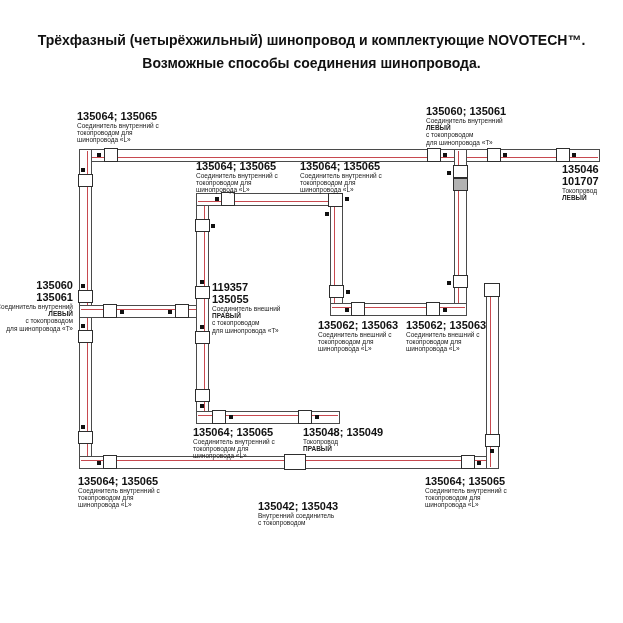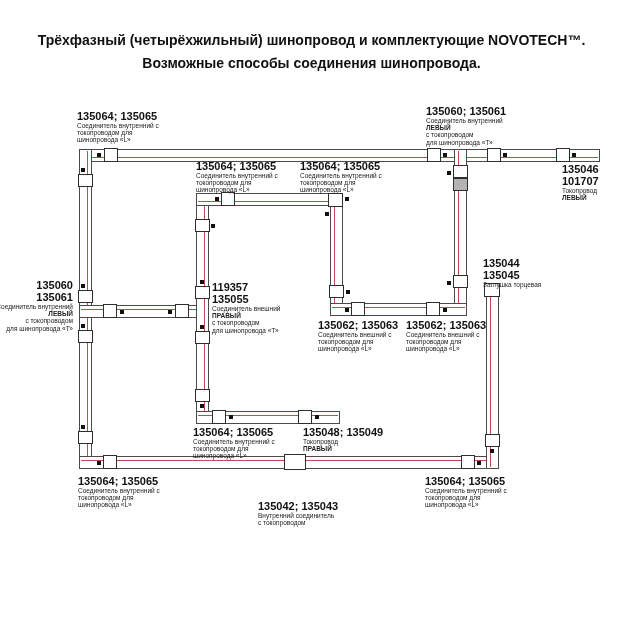--- a/index.html
+++ b/index.html
@@ -170,25 +170,20 @@
 
   <div class="lbl" style="left:212px;top:281px">
     <div class="code">119357</div>
     <div class="code">135055</div>
     <div class="d">Соединитель внешний</div>
     <div class="d db">ПРАВЫЙ</div>
     <div class="d">с токопроводом</div>
     <div class="d">для шинопровода «Т»</div>
   </div>
 
-  <div class="lbl" style="left:483px;top:257px">
-    <div class="code">135044</div>
-    <div class="code">135045</div>
-    <div class="d">Заглушка торцевая</div>
-  </div>
 
   <div class="lbl" style="left:318px;top:319px">
     <div class="code">135062; 135063</div>
     <div class="d">Соединитель внешний с</div>
     <div class="d">токопроводом для</div>
     <div class="d">шинопровода «L»</div>
   </div>
 
   <div class="lbl" style="left:406px;top:319px">
     <div class="code">135062; 135063</div>

